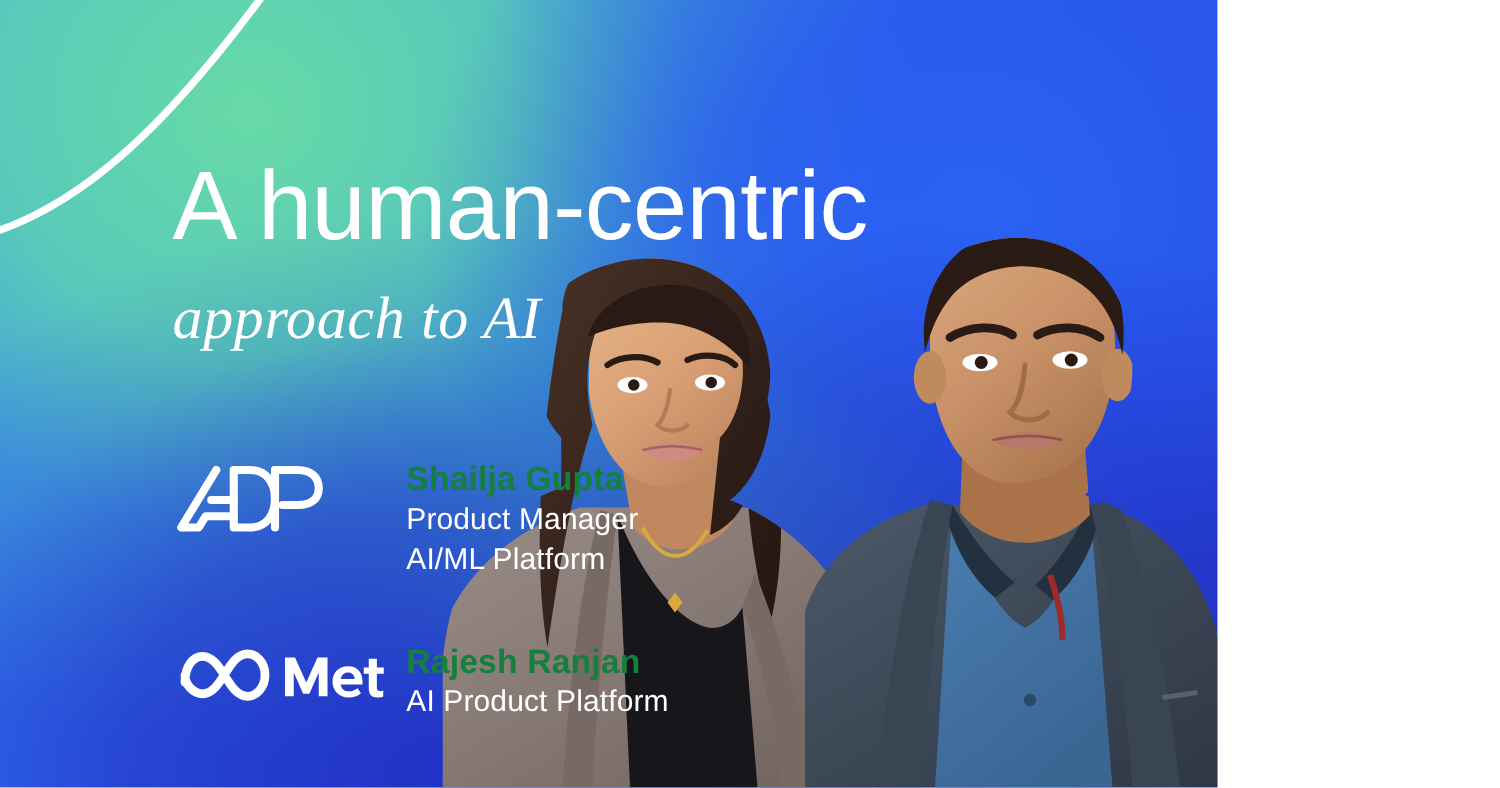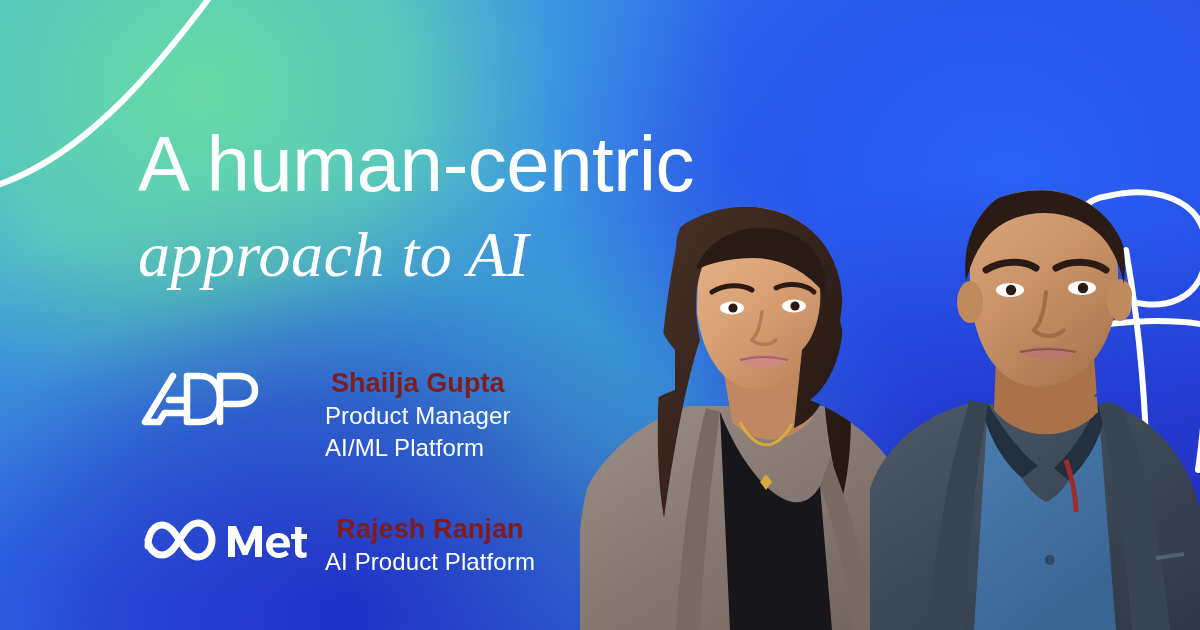--- a/index.html
+++ b/index.html
@@ -2,21 +2,21 @@
 <html><head>
 <meta charset="utf-8">
 <style>
   html, body {
     margin: 0;
     padding: 0;
     background: #ffffff;
   }
   #banner {
     position: relative;
-    width: 1200px;
+    width: 974px;
     height: 630px;
     overflow: hidden;
     font-family: "Liberation Sans", sans-serif;
     -webkit-font-smoothing: antialiased;
   }
 
   
   .bg-base {
     position: absolute;
     inset: 0;
@@ -97,21 +97,21 @@
     font-size: 78px;
     line-height: 92px;
     letter-spacing: -0.5px;
     color: #ffffff;
     white-space: nowrap;
   }
   .title-line2 {
     font-family: "Liberation Serif", serif;
     font-style: italic;
     font-weight: 400;
-    font-size: 64px;
+    font-size: 48px;
     line-height: 86px;
     letter-spacing: 0.5px;
     color: #ffffff;
     white-space: nowrap;
     margin-top: 2px;
   }
 
   
   .speakers {
     position: absolute;
@@ -133,24 +133,23 @@
     padding-top: 4px;
   }
   .logo-slot svg { display: block; }
 
   .speaker-text { padding-top: 0; }
   .speaker-name {
     font-family: "Liberation Sans", sans-serif;
     font-weight: 700;
     font-size: 27px;
     line-height: 34px;
-    color: #7f1d1d;
+    color: #15803d;
     letter-spacing: 0.1px;
     white-space: nowrap;
-    text-align: center;
   }
   .speaker-role-line {
     font-family: "Liberation Sans", sans-serif;
     font-weight: 300;
     font-size: 24px;
     line-height: 32px;
     color: #ffffff;
     letter-spacing: 0.1px;
     white-space: nowrap;
   }

